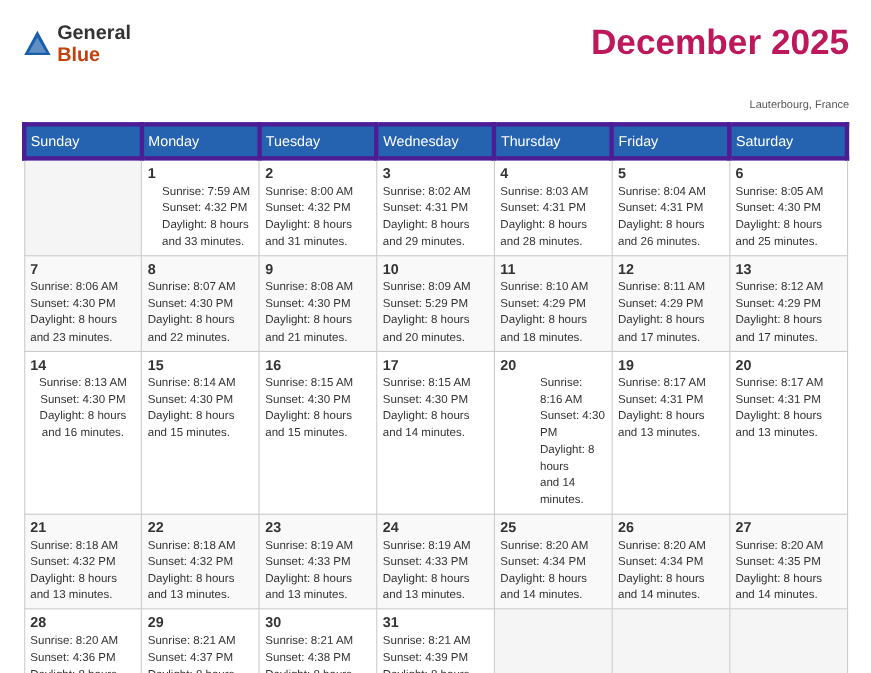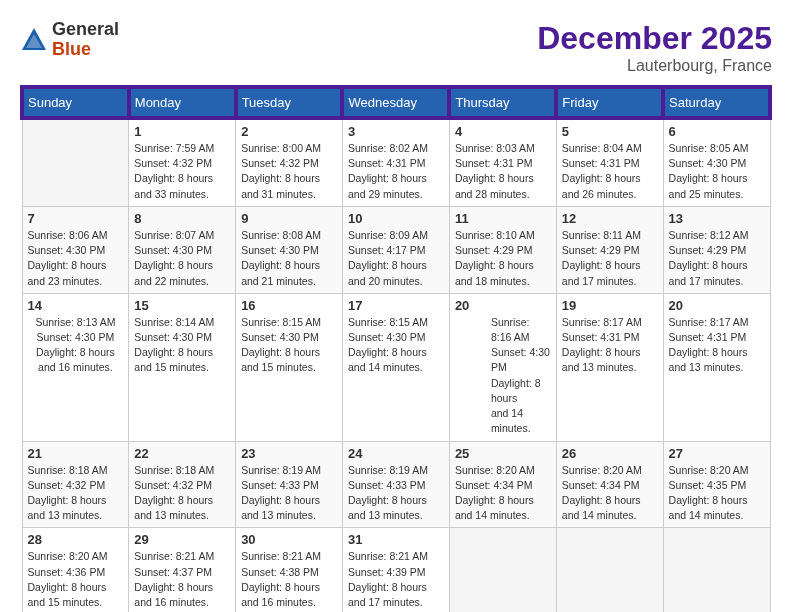--- a/index.html
+++ b/index.html
@@ -32,25 +32,26 @@
     .logo-icon {
       width: 28px;
       height: 28px;
     }
     .title-block {
       text-align: right;
     }
     .month-title {
       font-size: 32px;
       font-weight: bold;
-      color: #4c1d95;
+      color: #be185d;
     }
     .location {
-      font-size: 16px;
+      font-size: 10px;
       color: #555;
+      margin-top: 33px;
     }
     .calendar {
       width: 100%;
       border-collapse: collapse;
       border: 1px solid #ccc;
     }
     .calendar th {
       background-color: #2563b0;
       color: #fff;
       font-size: 13px;
@@ -118,21 +119,21 @@
         <th>Thursday</th>
         <th>Friday</th>
         <th>Saturday</th>
       </tr>
   </thead>
   <tbody id="calendar-body">
   <tr>
         <td class="empty"></td>
         <td>
           <div class="cell-day">1</div>
-          <div class="cell-info" style="white-space: pre-line;">Sunrise: 7:59 AM
+          <div class="cell-info" style="white-space: pre-line; margin-left: 13px;">Sunrise: 7:59 AM
 Sunset: 4:32 PM
 Daylight: 8 hours
 and 33 minutes.</div>
         </td>
         <td>
           <div class="cell-day">2</div>
           <div class="cell-info" style="white-space: pre-line;">Sunrise: 8:00 AM
 Sunset: 4:32 PM
 Daylight: 8 hours
 and 31 minutes.</div>
@@ -184,21 +185,21 @@
         <td>
           <div class="cell-day">9</div>
           <div class="cell-info" style="white-space: pre-line;">Sunrise: 8:08 AM
 Sunset: 4:30 PM
 Daylight: 8 hours
 and 21 minutes.</div>
         </td>
         <td>
           <div class="cell-day">10</div>
           <div class="cell-info" style="white-space: pre-line;">Sunrise: 8:09 AM
-Sunset: 4:17 PM
+Sunset: 5:29 PM
 Daylight: 8 hours
 and 20 minutes.</div>
         </td>
         <td>
           <div class="cell-day">11</div>
           <div class="cell-info" style="white-space: pre-line;">Sunrise: 8:10 AM
 Sunset: 4:29 PM
 Daylight: 8 hours
 and 18 minutes.</div>
         </td>

